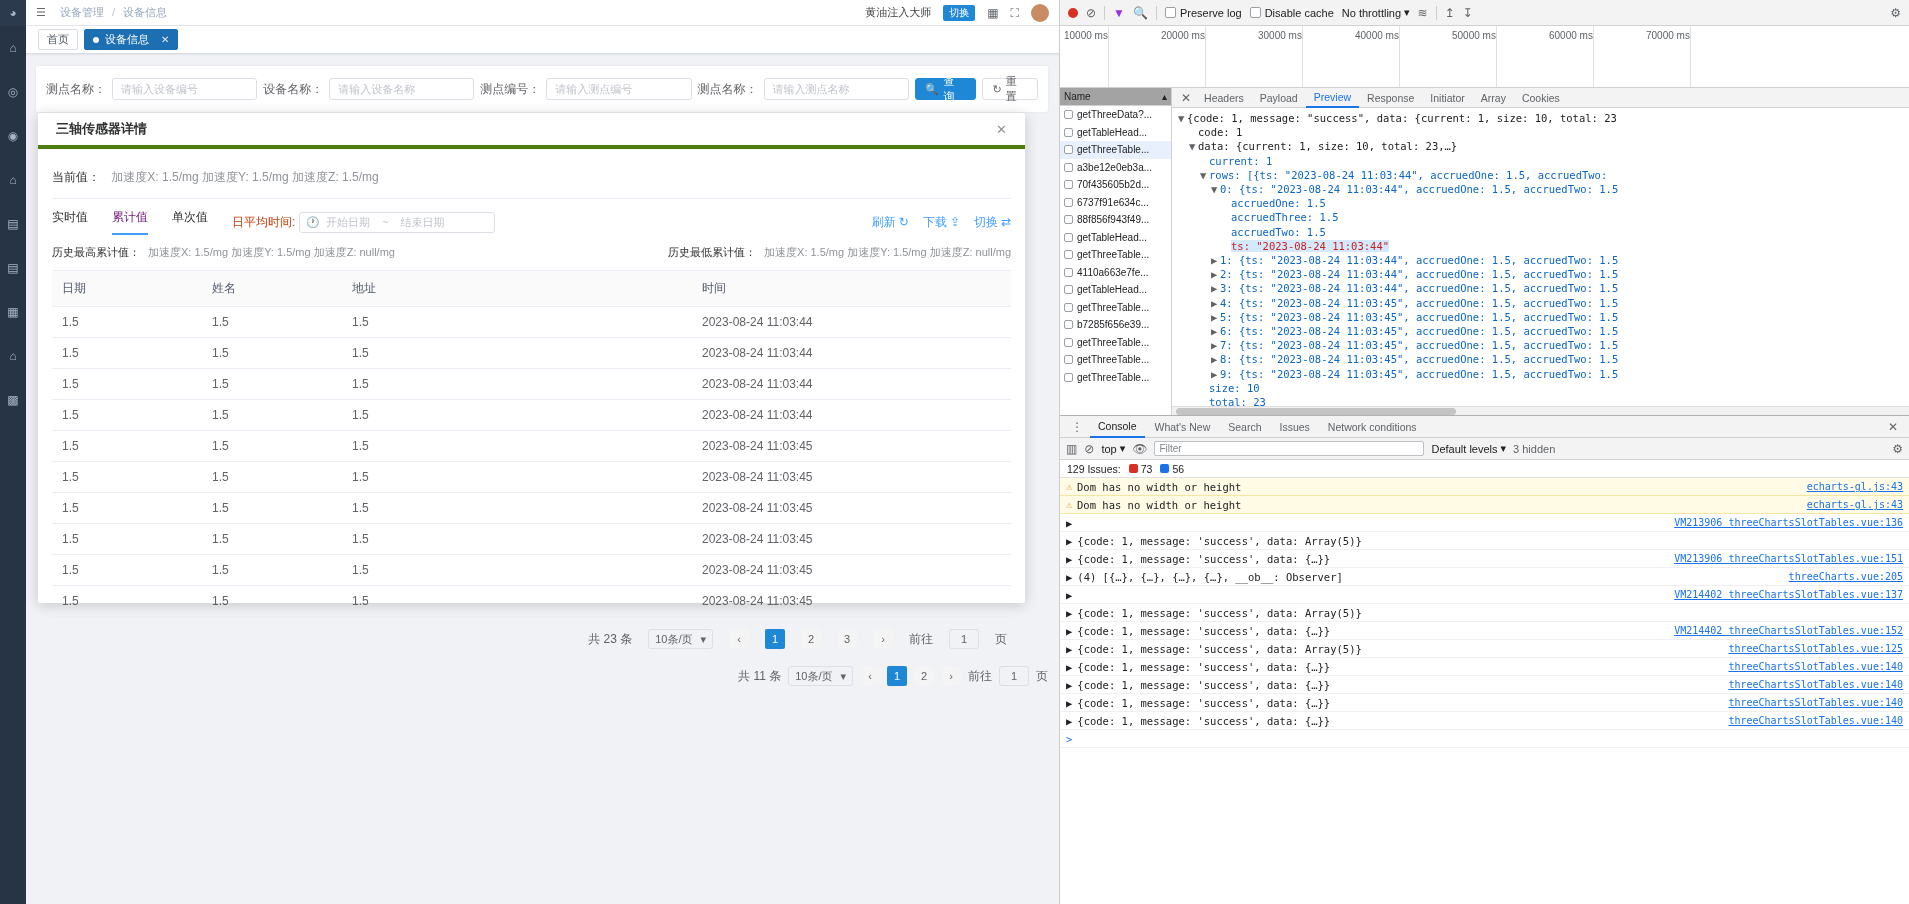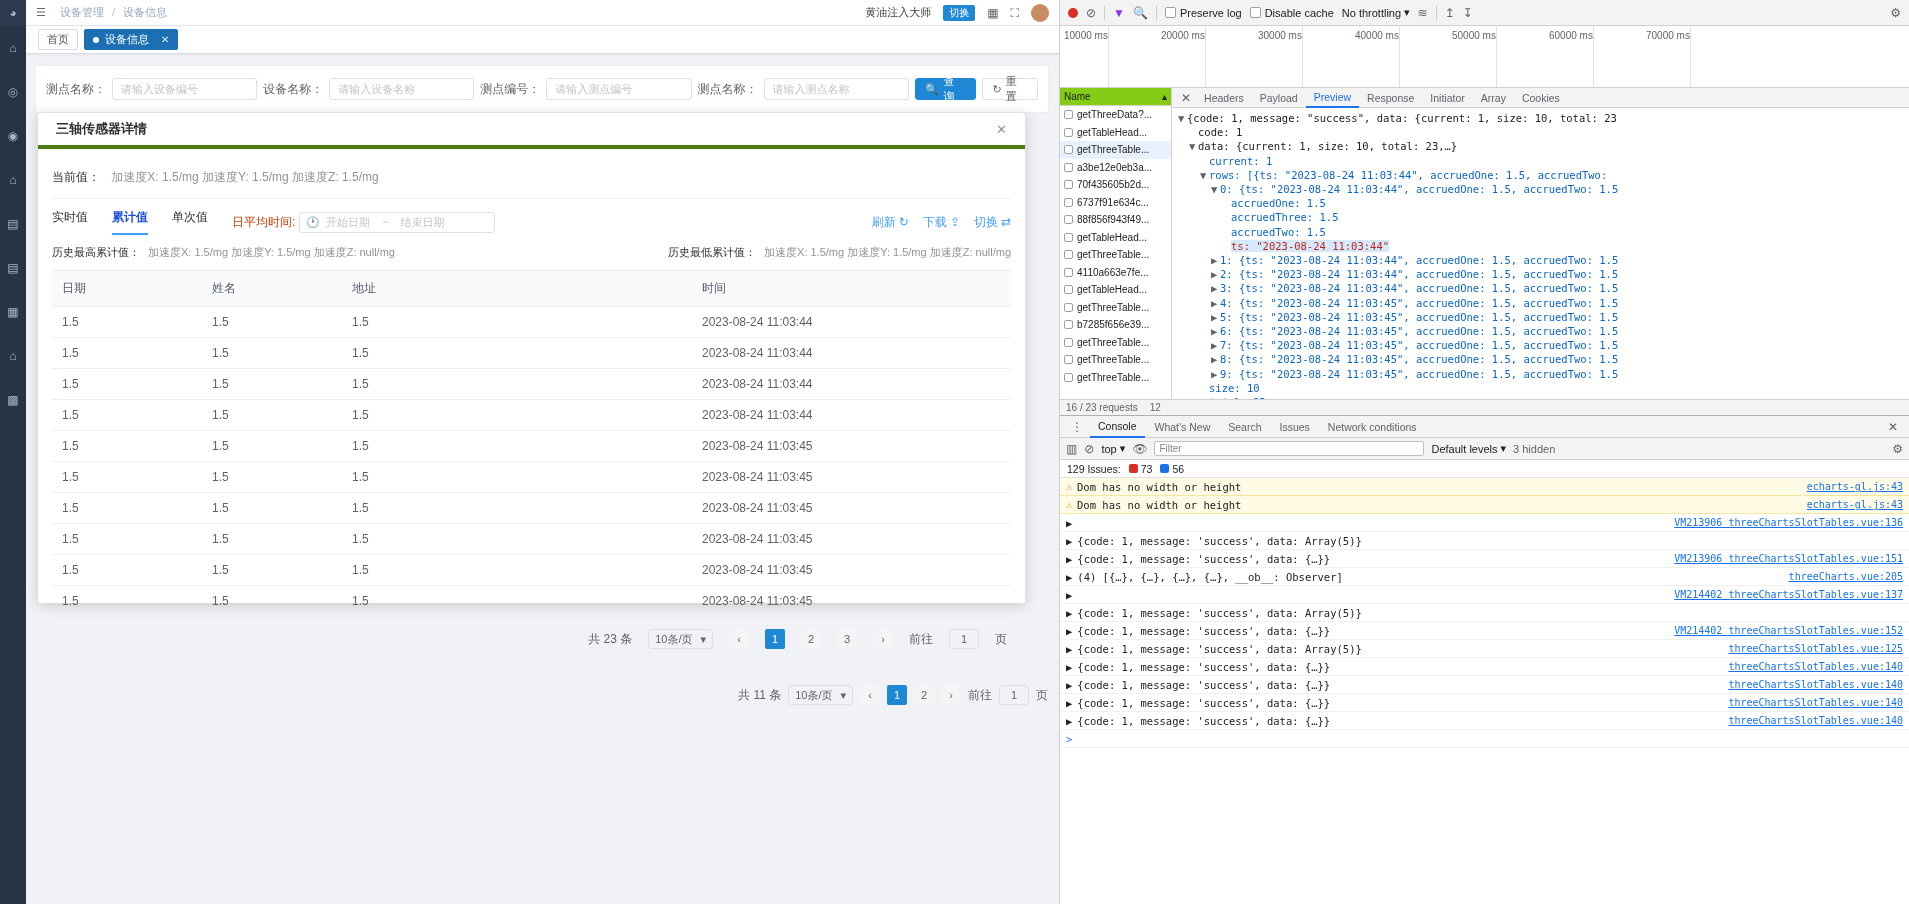--- a/index.html
+++ b/index.html
@@ -42,55 +42,55 @@
   .modal { position:absolute; left:38px; top:113px; width:987px; height:490px; background:#fff; box-shadow:0 2px 14px rgba(0,0,0,.18); border-radius:2px; }
   .modal-head { height:36px; display:flex; align-items:center; padding:0 18px; border-bottom:4px solid #4d7c0f; }
   .modal-title { font-size:13px; font-weight:bold; color:#303133; }
   .modal-close { margin-left:auto; color:#909399; font-size:13px; }
   .modal-body { padding:10px 14px 0 14px; }
   .curval { font-size:12px; padding:10px 0 12px 0; border-bottom:1px solid #ebeef5; }
   .curval .k { color:#303133; }
   .curval .v { color:#909399; margin-left:8px; }
   .tabrow { display:flex; align-items:center; padding:10px 0 6px 0; }
   .tab { font-size:12px; color:#303133; margin-right:24px; padding-bottom:7px; border-bottom:2px solid transparent; }
-  .tab.active { color:#1d4ed8; border-bottom-color:#409eff;font-weight:bold; }
+  .tab.active { color:#701a75; border-bottom-color:#409eff; }
   .daterange { display:flex; align-items:center; gap:4px; }
   .daterange .lab { font-size:12px; color:#c2410c; }
   .dpick { width:196px; height:21px; border:1px solid #dcdfe6; border-radius:3px; display:flex; align-items:center; gap:6px; padding:0 6px; font-size:11px; color:#c0c4cc; }
   .links { margin-left:auto; display:flex; align-items:center; gap:14px; }
   .lnk { font-size:12px; color:#409eff; display:inline-flex; align-items:center; gap:3px; }
   .stats { display:flex; padding:4px 0 10px 0; font-size:11px; }
   .stats .item { display:flex; align-items:baseline; }
   .stats .k { color:#303133; white-space:nowrap; }
   .stats .v { color:#909399; margin-left:8px; white-space:nowrap; }
   .stats .right { margin-left:auto; }
   table.dt { width:100%; border-collapse:collapse; table-layout:fixed; }
   table.dt th { background:#fafafa; text-align:left; font-weight:normal; color:#515a6e; font-size:12px; padding:9px 10px; border-top:1px solid #ebeef5; border-bottom:1px solid #ebeef5; }
   table.dt td { font-size:12px; color:#606266; padding:8px 10px; border-bottom:1px solid #ebeef5; }
   .pager { display:flex; align-items:center; justify-content:flex-end; gap:16px; padding:12px 4px 0 4px; font-size:12px; color:#606266; }
   .pgbtn { min-width:20px; height:20px; border-radius:2px; background:#f4f4f5; color:#606266; display:inline-flex; align-items:center; justify-content:center; font-size:11px; padding:0 5px; }
   .pgbtn.on { background:#1e88d6; color:#fff; }
   .pgsel { height:20px; border:1px solid #dcdfe6; border-radius:3px; display:inline-flex; align-items:center; gap:8px; padding:0 6px; font-size:11px; color:#606266; }
   .pgjump { height:20px; width:30px; border:1px solid #dcdfe6; border-radius:3px; display:inline-flex; align-items:center; justify-content:center; font-size:11px; }
-  .outer-pager { position:absolute; left:36px; top:685px; width:1012px; display:flex; justify-content:flex-end; align-items:center; gap:7px; font-size:12px; color:#606266; }
+  .outer-pager { position:absolute; left:36px; top:666px; width:1012px; display:flex; justify-content:flex-end; align-items:center; gap:7px; font-size:12px; color:#606266; }
   
   .dt-root { position:absolute; left:1059px; top:0; width:850px; height:904px; background:#fff; font-family:"Liberation Sans", sans-serif; font-size:11px; color:#202124; border-left:1px solid #cdcdcd; }
   .dt-toolbar { height:26px; display:flex; align-items:center; gap:8px; padding:0 8px; border-bottom:1px solid #d0d0d0; background:#f3f3f3; }
   .dt-toolbar .sep { width:1px; height:14px; background:#ccc; }
   .rec { width:10px; height:10px; border-radius:50%; background:#d93025; }
   .ic { color:#5f6368; font-size:12px; line-height:1; }
   .cbx { width:11px; height:11px; border:1px solid #9aa0a6; border-radius:2px; background:#fff; display:inline-block; }
   .dt-toolbar label { display:flex; align-items:center; gap:4px; color:#202124; }
   .throttle { display:flex; align-items:center; gap:3px; color:#202124; }
   .timeline { height:62px; border-bottom:1px solid #d0d0d0; position:relative; background:#fff; overflow:hidden; }
   .timeline .tick { position:absolute; top:0; bottom:0; border-left:1px solid #e0e0e0; }
   .timeline .tlab { position:absolute; top:4px; font-size:10px; color:#5f6368; }
   .dt-main { position:absolute; left:0; top:88px; right:0; bottom:489px; display:flex; }
   .req-list { width:112px; border-right:1px solid #d0d0d0; display:flex; flex-direction:column; }
-  .req-head { height:18px; background:#84cc16; border-bottom:1px solid #d0d0d0; display:flex; align-items:center; justify-content:space-between; padding:0 4px; font-size:10px; color:#202124; }
+  .req-head { height:18px; background:#a3a3a3; border-bottom:1px solid #d0d0d0; display:flex; align-items:center; justify-content:space-between; padding:0 4px; font-size:10px; color:#202124; }
   .req-rows { flex:1; overflow:hidden; }
   .req-row { height:17.5px; display:flex; align-items:center; gap:4px; padding:0 4px; font-size:10px; color:#202124; white-space:nowrap; }
   .req-row.sel { background:#e8f0fe; }
   .detail { flex:1; display:flex; flex-direction:column; min-width:0; }
   .detail-tabs { height:20px; background:#f3f3f3; border-bottom:1px solid #d0d0d0; display:flex; align-items:center; gap:0; padding:0 4px; }
   .detail-tabs .dt-tab { padding:0 8px; height:20px; display:flex; align-items:center; font-size:10.5px; color:#5f6368; }
   .detail-tabs .dt-tab.on { color:#1a73e8; border-bottom:2px solid #1a73e8; }
   .preview { flex:1; overflow:hidden; padding:3px 6px; font-family:"DejaVu Sans Mono", monospace; font-size:10.5px; line-height:14.2px; color:#202124; white-space:nowrap; }
   .preview .tri { color:#5f6368; display:inline-block; width:9px; }
   .k-blue { color:#0b65c5; }
@@ -491,24 +491,20 @@
           <div style="padding-left: 33px;"><span class="tri">▶</span><span class="k-blue">9: {ts: "2023-08-24 11:03:45", accruedOne: 1.5, accruedTwo: 1.5</span></div>
           <div style="padding-left: 22px;"><span class="tri"></span><span class="k-blue">size: 10</span></div>
           <div style="padding-left: 22px;"><span class="tri"></span><span class="k-blue">total: 23</span></div>
         </div>
       <div class="scroll-h">
           <span class="thumb"></span>
         </div>
     </div>
   </div>
 
-  <div class="statusbar" style="position:absolute; left:0; right:0; bottom:489px;">
-    <span>16 / 23 requests</span>
-    <span>12</span>
-  </div>
 
   <div class="console">
     <div class="con-tabs">
       <span class="ic" style="padding:0 5px;">⋮</span>
       <span class="ct on">Console</span>
       <span class="ct">What's New</span>
       <span class="ct">Search</span>
       <span class="ct">Issues</span>
       <span class="ct">Network conditions</span>
       <span class="ic" style="margin-left:auto; padding:0 5px;">✕</span>

